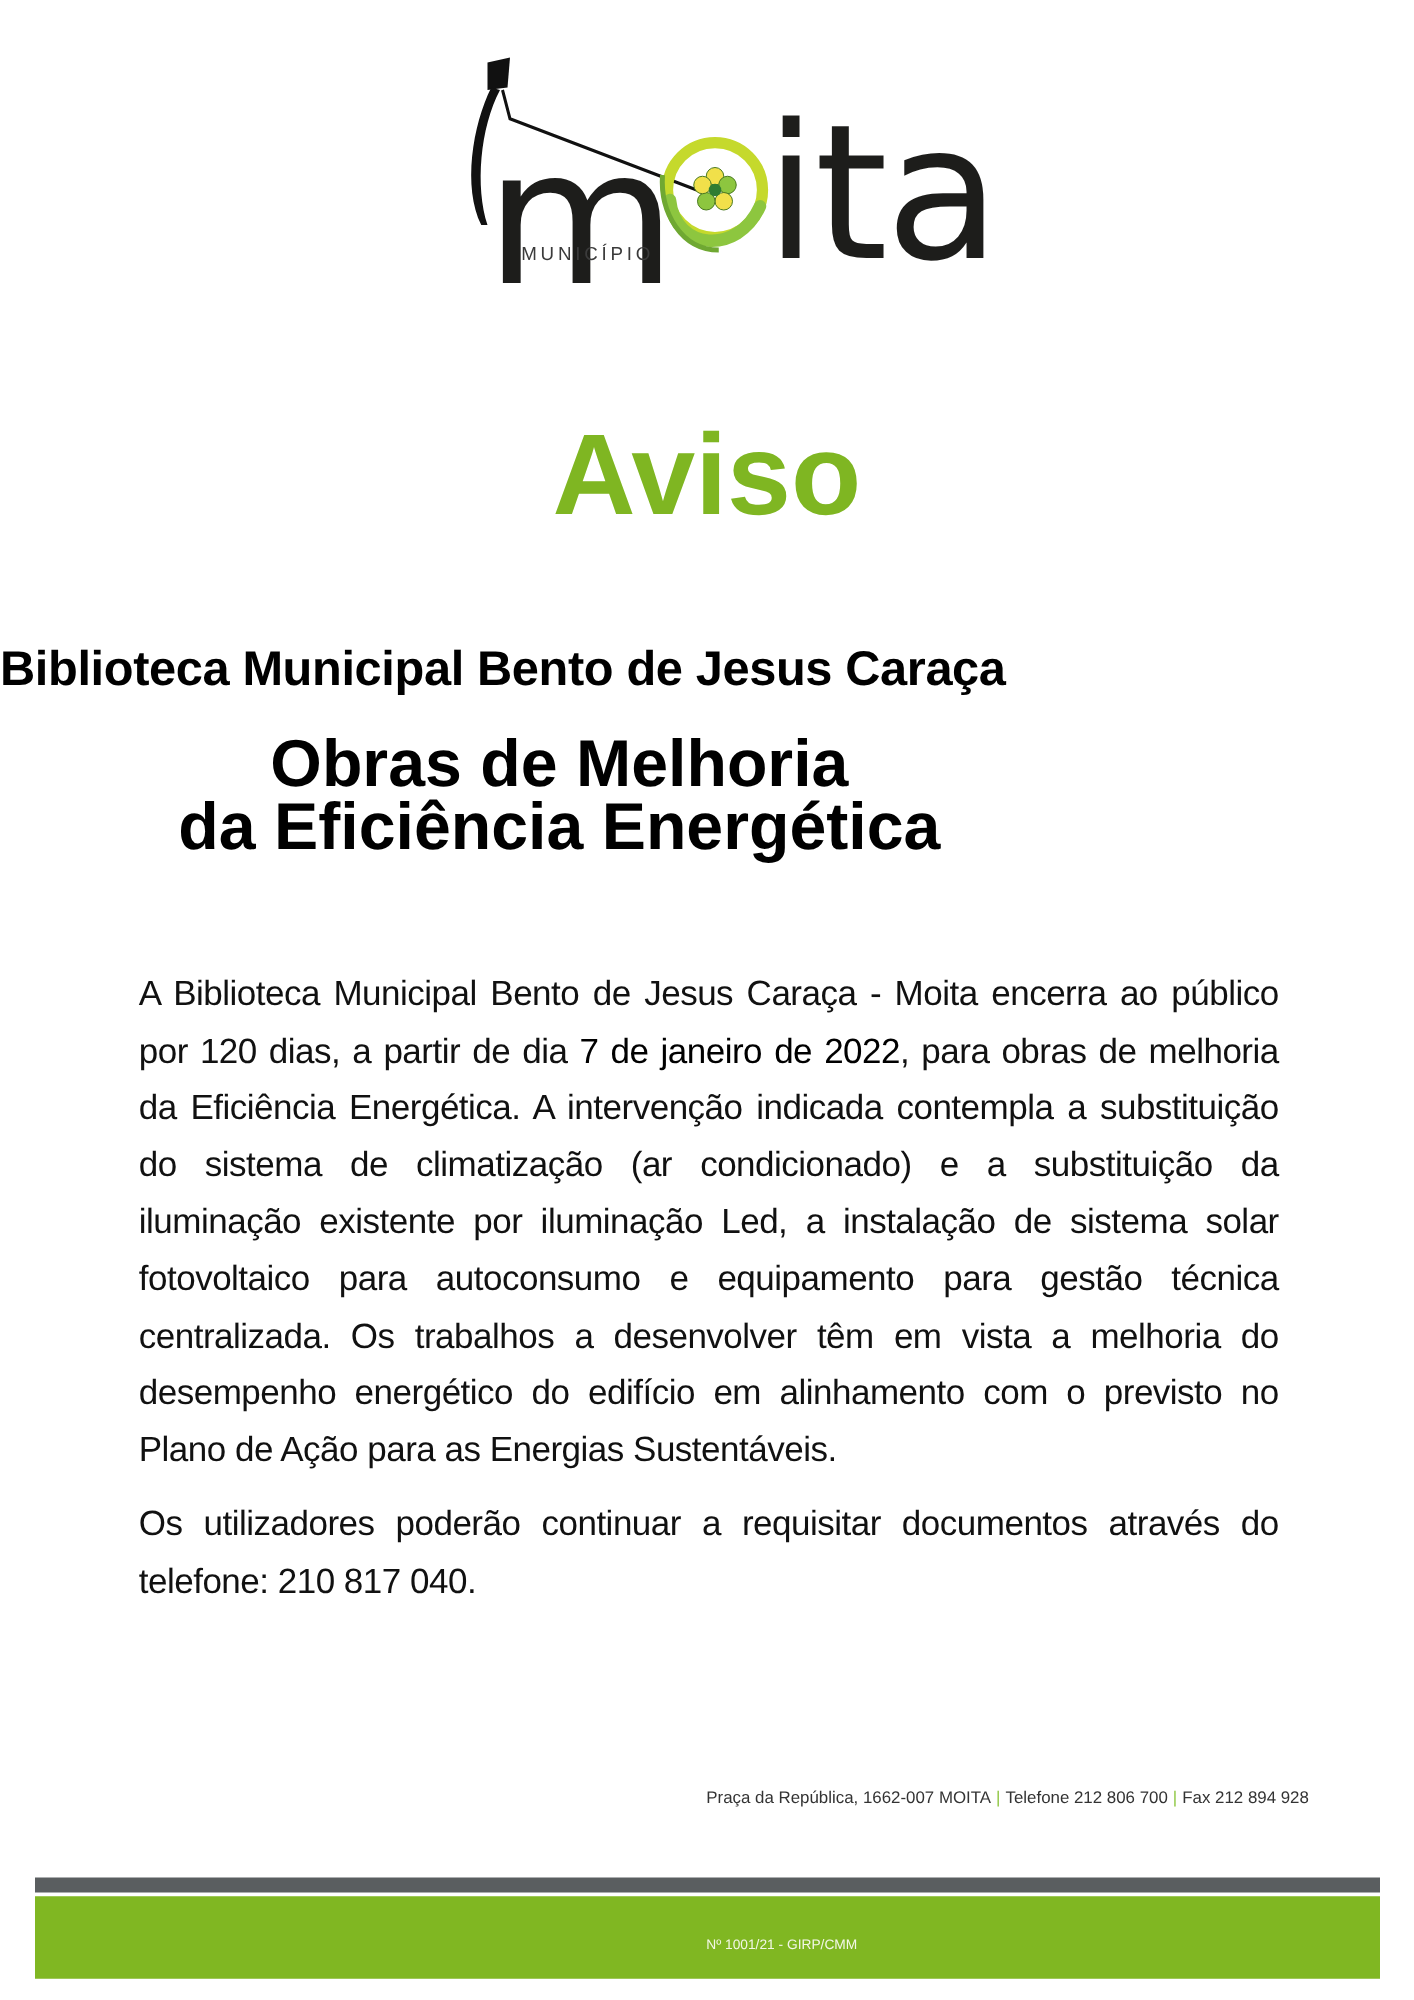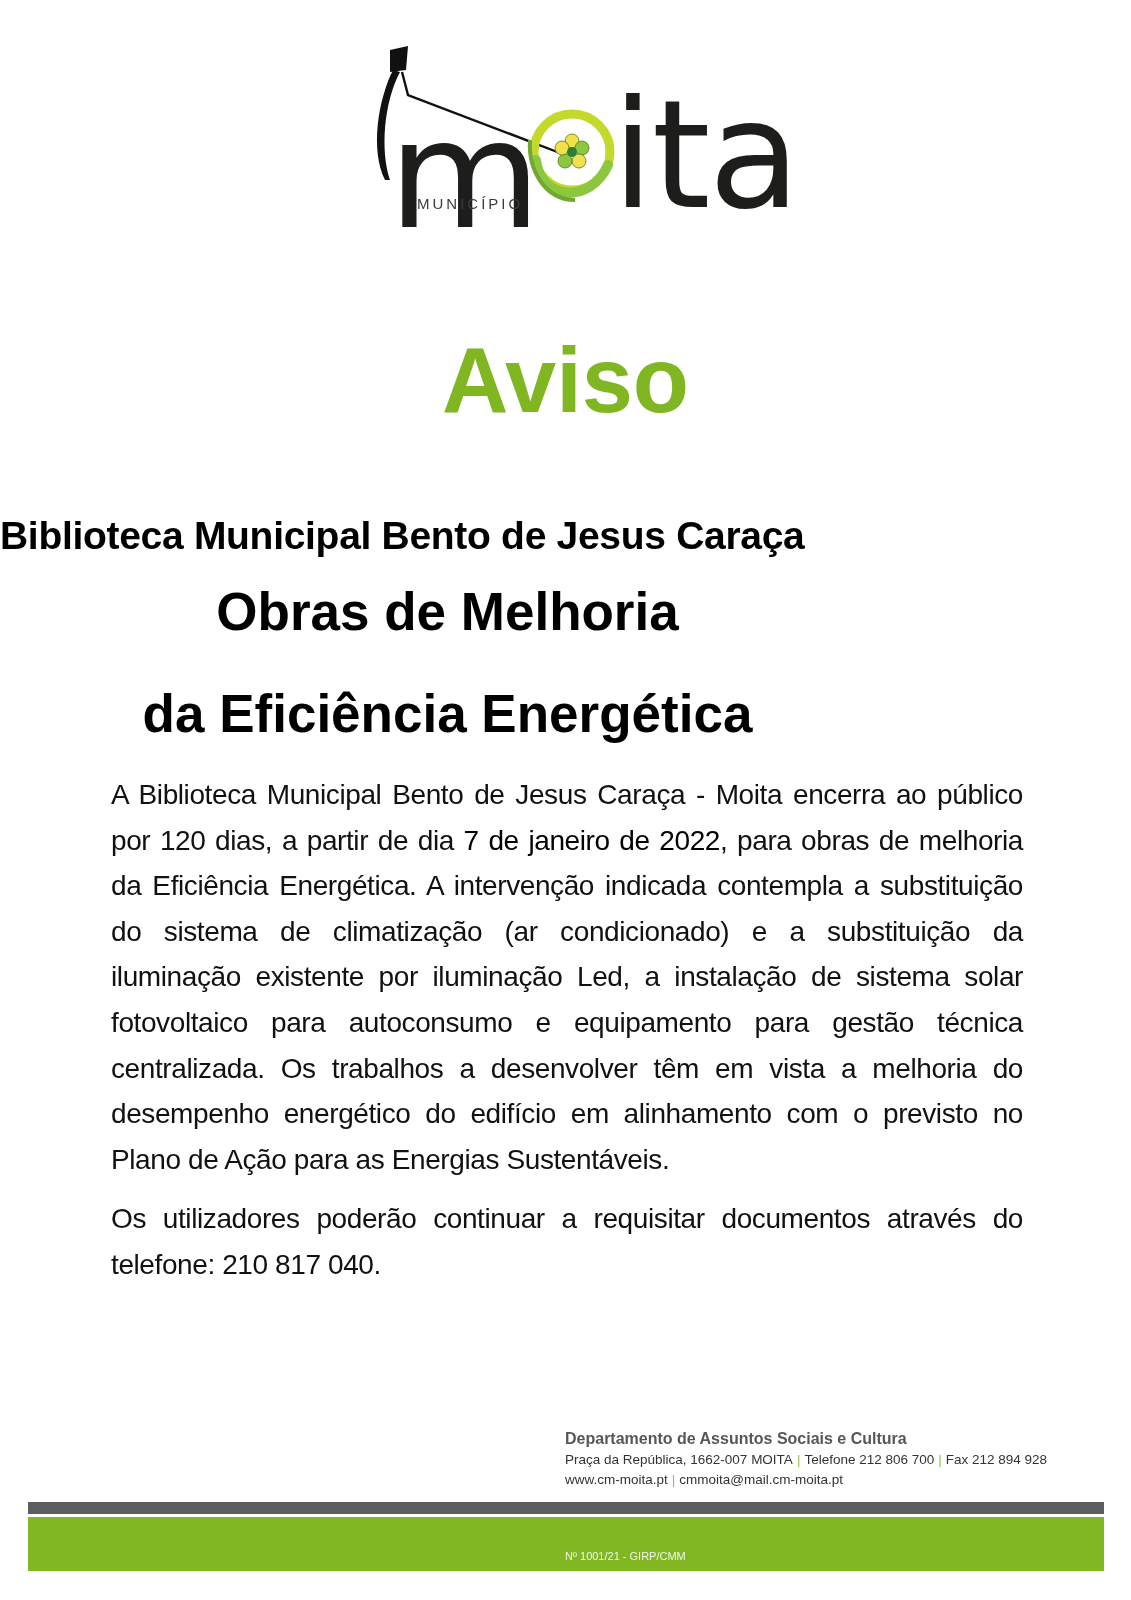--- a/index.html
+++ b/index.html
@@ -19,37 +19,37 @@
            font-size: 92px; color: #7fb622; line-height: 100px;
            font-family: "Liberation Sans", sans-serif; }
 
   #subtitle { left: 0; width: 1131px; top: 512px; text-align: left; font-weight: bold;
               font-size: 39px; line-height: 48px; color: #000;
               font-family: "Liberation Sans", sans-serif; letter-spacing: -0.3px; }
 
   .headline { left: 0; width: 895px; text-align: center; font-weight: bold; font-size: 53px;
               line-height: 68px; color: #000; font-family: "Liberation Sans", sans-serif; }
   #headline1 { top: 578px; }
-  #headline2 { top: 680px; text-align: center; }
+  #headline2 { top: 628px; text-align: center; }
 
   
   #body-text { left: 111px; width: 912px; top: 772px; font-size: 28px; line-height: 45.6px;
                color: #111; text-align: justify; font-family: "Liberation Sans", sans-serif;
                letter-spacing: -0.4px; }
   #body-text p { margin: 0 0 14px 0; text-align: justify; text-align-last: left; }
   #body-text b { font-weight: normal; color: #000; }
 
   
   #footer-info { left: 565px; top: 1428px; width: 540px; color: #555; font-family: "Liberation Sans", sans-serif; }
   .dept { font-weight: bold; font-size: 16px; color: #575757; line-height: 22px; }
   .contact { font-size: 13.5px; color: #333; line-height: 20px; white-space: nowrap; }
   .sep { color: #8dc63f; padding: 0 4px; }
 
   #grey-bar { left: 28px; top: 1502px; width: 1076px; height: 12px; background: #5a5e60; }
-  #green-bar { left: 28px; top: 1517px; width: 1076px; height: 54px; background: #80b722;
+  #green-bar { left: 28px; top: 1517px; width: 1076px; height: 66px; background: #80b722;
                color: #f2f7e6; font-size: 11px; font-family: "Liberation Sans", sans-serif; }
   #ref { position: absolute; left: 537px; top: 33px; }
 </style>
 </head>
 <body>
 
 <div id="logo" class="abs">
   <svg width="420" height="190" viewBox="0 0 420 190" style="position:absolute;left:0;top:0;">
 
     <path d="M30 10 L48 6 L46 30 L30 32 Z" fill="#111"></path>
@@ -80,25 +80,21 @@
 
 <div id="headline1" class="abs headline">Obras de Melhoria</div>
 <div id="headline2" class="abs headline">da Eficiência Energética</div>
 
 <div id="body-text" class="abs">
   <p><span>A Biblioteca Municipal Bento de Jesus Caraça - Moita encerra ao público por 120 dias, a partir de dia </span><b>7 de janeiro de 2022</b><span>, para obras de melhoria da Eficiência Energética. A intervenção indicada contempla a substituição do sistema de climatização (ar condicionado) e a substituição da iluminação existente por iluminação Led, a instalação de sistema solar fotovoltaico para autoconsumo e equipamento para gestão técnica centralizada. Os trabalhos a desenvolver têm em vista a melhoria do desempenho energético do edifício em alinhamento com o previsto no Plano de Ação para as Energias Sustentáveis.</span></p>
   <p>Os utilizadores poderão continuar a requisitar documentos através do telefone: 210 817 040.</p>
 </div>
 
 <div id="footer-info" class="abs">
-  <div class="dept">Departamento de Assuntos Sociais e Cultura</div>
   <div class="contact">
     <span>Praça da República, 1662-007 MOITA</span><span class="sep">|</span><span>Telefone 212 806 700</span><span class="sep">|</span><span>Fax 212 894 928</span>
-  </div>
-  <div class="contact">
-    <span>www.cm-moita.pt</span><span class="sep">|</span><span>cmmoita@mail.cm-moita.pt</span>
   </div>
 </div>
 
 <div id="grey-bar" class="abs"></div>
 <div id="green-bar" class="abs">
   <span id="ref">Nº 1001/21 - GIRP/CMM</span>
 </div>
 
 </body></html>

